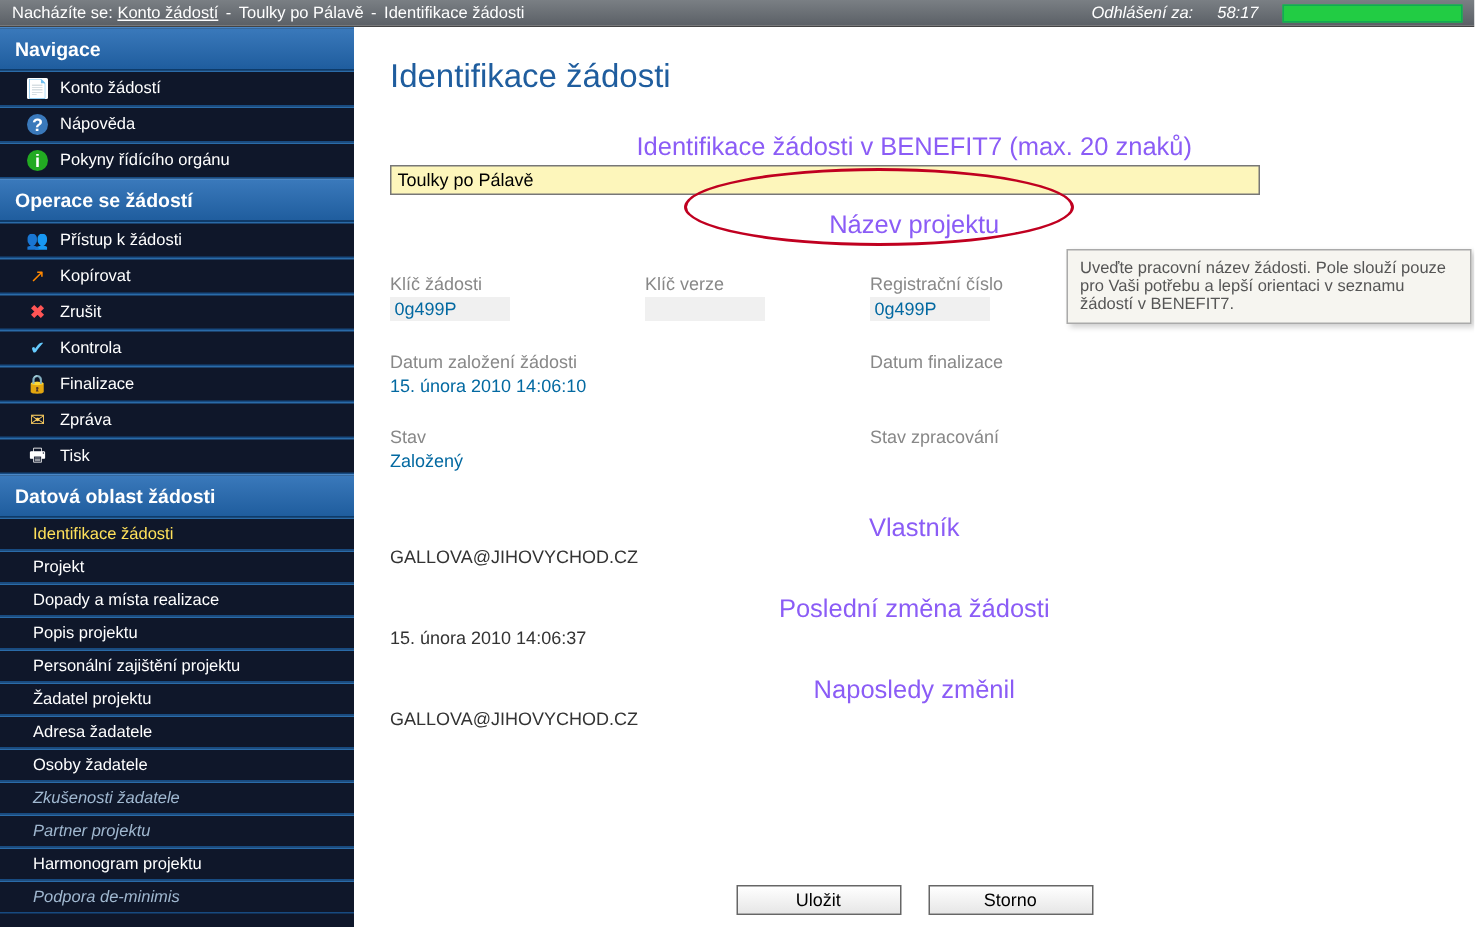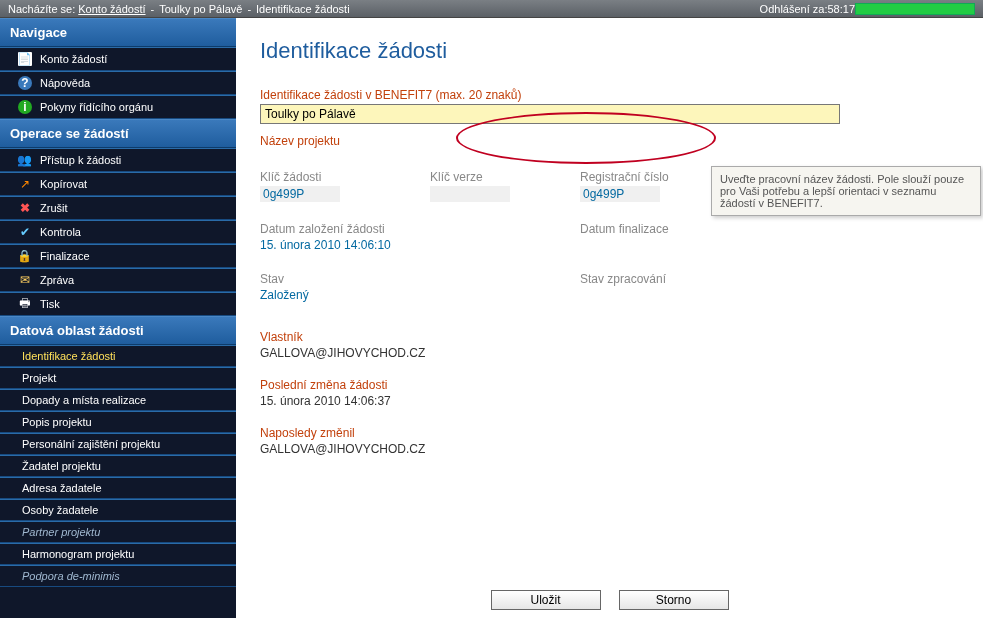--- a/index.html
+++ b/index.html
@@ -3,37 +3,37 @@
 <meta charset="utf-8">
 <style>
   * { box-sizing: border-box; }
   html, body { margin: 0; padding: 0; font-family: Arial, Helvetica, sans-serif; font-size: 12px; background: #fff; color: #333; }
   .app { width: 983px; height: 618px; position: relative; overflow: hidden; }
 
   .topbar { height: 18px; background: linear-gradient(to bottom, #7a7f84, #5b6066); color: #fff; display: flex; align-items: center; padding: 0 8px; font-size: 11px; justify-content: space-between; border-bottom: 1px solid #444; }
   .topbar .left { display: flex; gap: 3px; }
   .topbar a { color: #fff; text-decoration: underline; }
   .topbar .sep { margin: 0 2px; }
-  .topbar .right { display: flex; align-items: flex-end; gap: 0; }
+  .topbar .right { display: flex; align-items: flex-end; gap: 16px; font-style: italic; }
   .progress { width: 120px; height: 12px; background: #2c4; border: 1px solid #1a5; }
 
   .main { display: flex; height: calc(618px - 18px); }
   .sidebar { width: 236px; background: #0f172a; color: #fff; display: flex; flex-direction: column; }
   .nav-header { background: linear-gradient(to bottom, #3a79bb, #1f5d9e); padding: 6px 10px; font-weight: bold; font-size: 13px; color: #fff; border-top: 1px solid #4a87c5; border-bottom: 1px solid #0d3b6a; }
   .nav-item { display: flex; align-items: center; gap: 8px; padding: 4px 10px 4px 18px; color: #fff; font-size: 11px; cursor: pointer; border-top: 1px solid #2a6ba8; border-bottom: 1px solid #174a80; }
   .nav-item .ic { width: 14px; height: 14px; display: inline-flex; align-items: center; justify-content: center; font-size: 12px; }
   .nav-item.active { color: #ffe15a; }
   .nav-item.disabled { color: #a0b8d0; font-style: italic; }
   .nav-item.plain { padding-left: 22px; }
 
   .content { flex: 1; background: #fff; padding: 14px 24px 0 24px; position: relative; overflow: hidden; }
   .content h1 { font-size: 22px; color: #1f5d9e; font-weight: normal; margin: 6px 0 24px 0; }
 
   .field-row { margin-bottom: 10px; }
-  .field-label { color: #c2410c; font-size: 12px; margin-bottom: 2px; }
+  .field-label { color: #8b5cf6; font-size: 17px; margin-bottom: 2px; text-align: center; }
   input.text-field { width: 580px; border: 1px solid #777; padding: 2px 4px; font-size: 12px; background: #fdf6bb; }
   .readonly { display: inline-block; background: #f0f0f0; border: none; padding: 1px 3px; font-size: 12px; min-width: 80px; }
 
   .grid { display: grid; grid-template-columns: 150px 130px 1fr; column-gap: 20px; row-gap: 2px; margin-top: 22px; }
   .grid .lbl { color: #888; font-size: 12px; }
   .grid .val { font-size: 12px; color: #0369a1; }
   .grid .wide { grid-column: 1 / span 2; }
 
   .section-sep { margin-top: 18px; }
 
@@ -142,20 +142,23 @@
       <div class="nav-item plain">
         <span>Žadatel projektu</span>
       </div>
       <div class="nav-item plain">
         <span>Adresa žadatele</span>
       </div>
       <div class="nav-item plain">
         <span>Osoby žadatele</span>
       </div>
       <div class="nav-item plain disabled">
+        <span>Zkušenosti žadatele</span>
+      </div>
+      <div class="nav-item plain disabled">
         <span>Partner projektu</span>
       </div>
       <div class="nav-item plain">
         <span>Harmonogram projektu</span>
       </div>
       <div class="nav-item plain disabled">
         <span>Podpora de-minimis</span>
       </div>
     </div>
 

